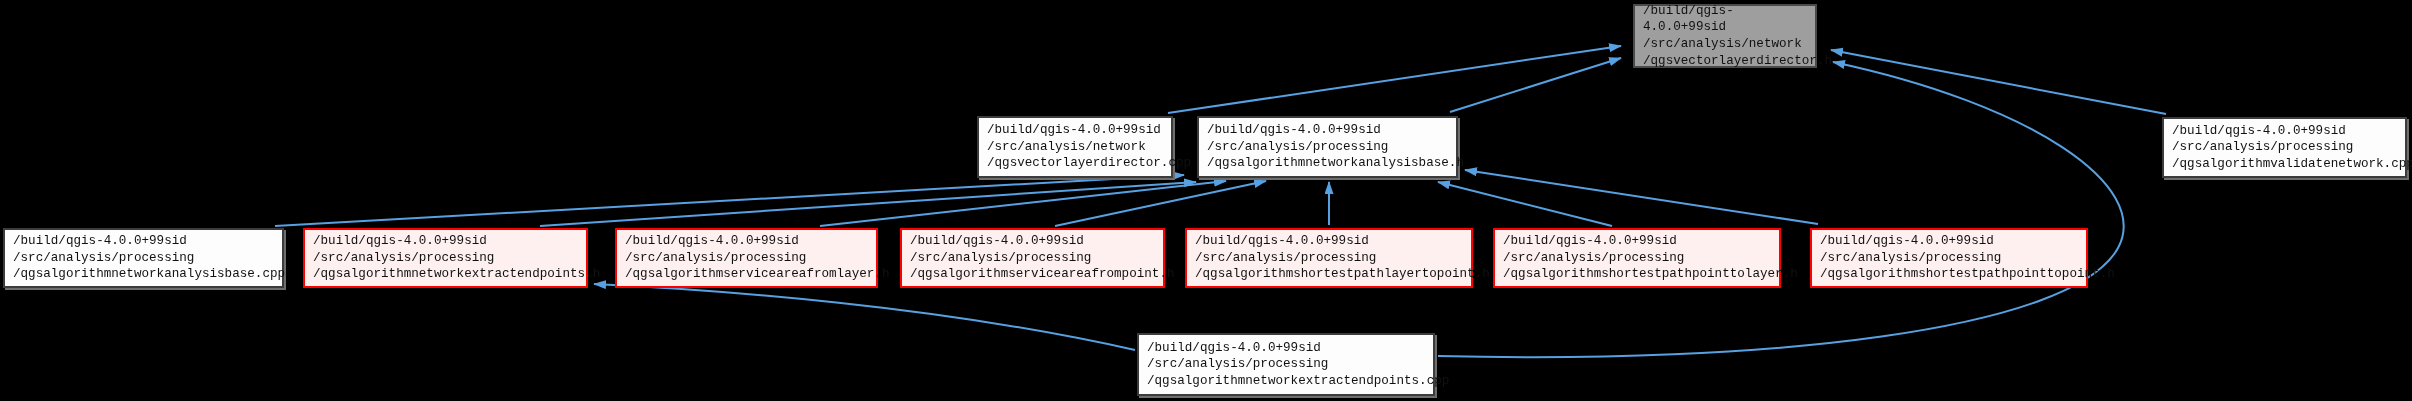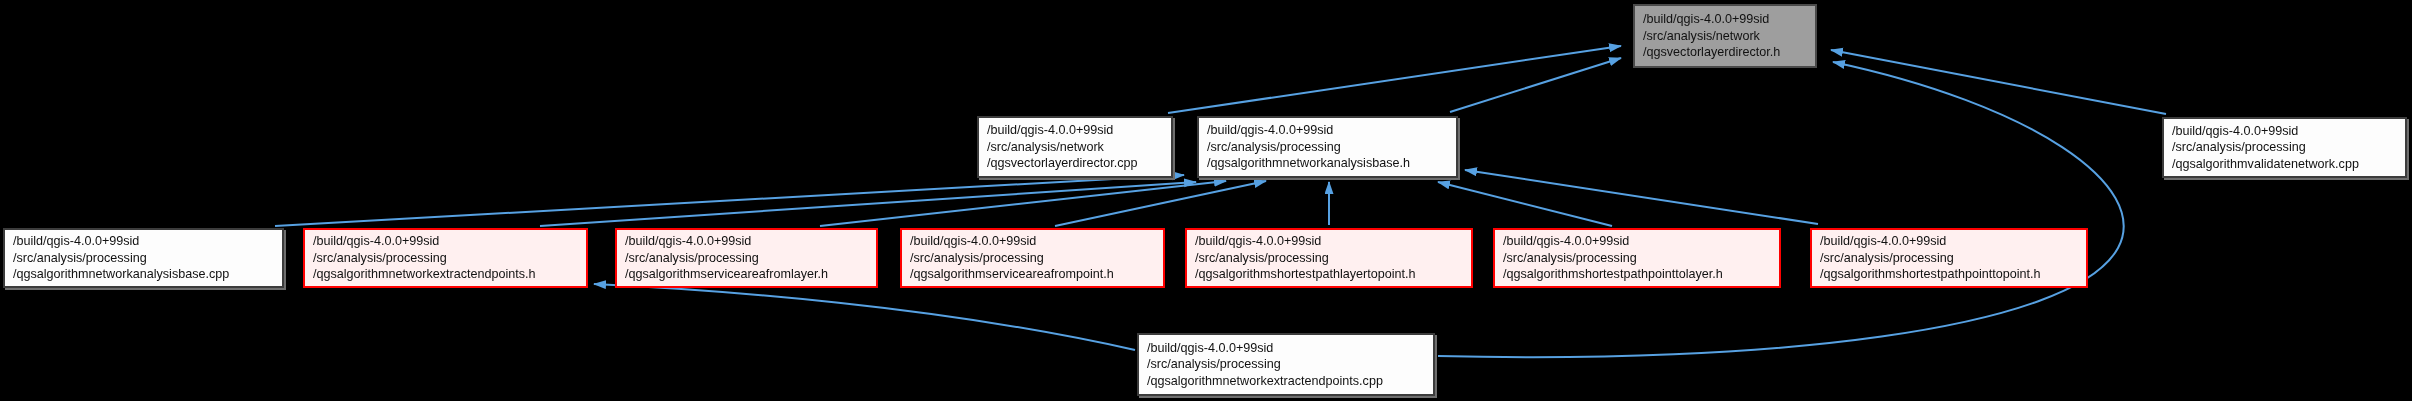--- a/index.html
+++ b/index.html
@@ -1,20 +1,20 @@
 <!DOCTYPE html>
 <html><head>
 <meta charset="utf-8">
 <style>
   html,body{margin:0;padding:0;background:#000;}
   #canvas{
     position:relative;
     width:2412px;height:401px;
     background:#000;
-    font-family:Liberation Sans, sans-serif;
+    font-family:Liberation Mono, monospace;
     overflow:hidden;
   }
   #edges{position:absolute;left:0;top:0;width:2412px;height:401px;}
   .node{
     position:absolute;
     box-sizing:border-box;
     display:flex;flex-direction:column;justify-content:center;
     padding:2px 8px;
     font-size:12.6px;
     line-height:16.6px;

